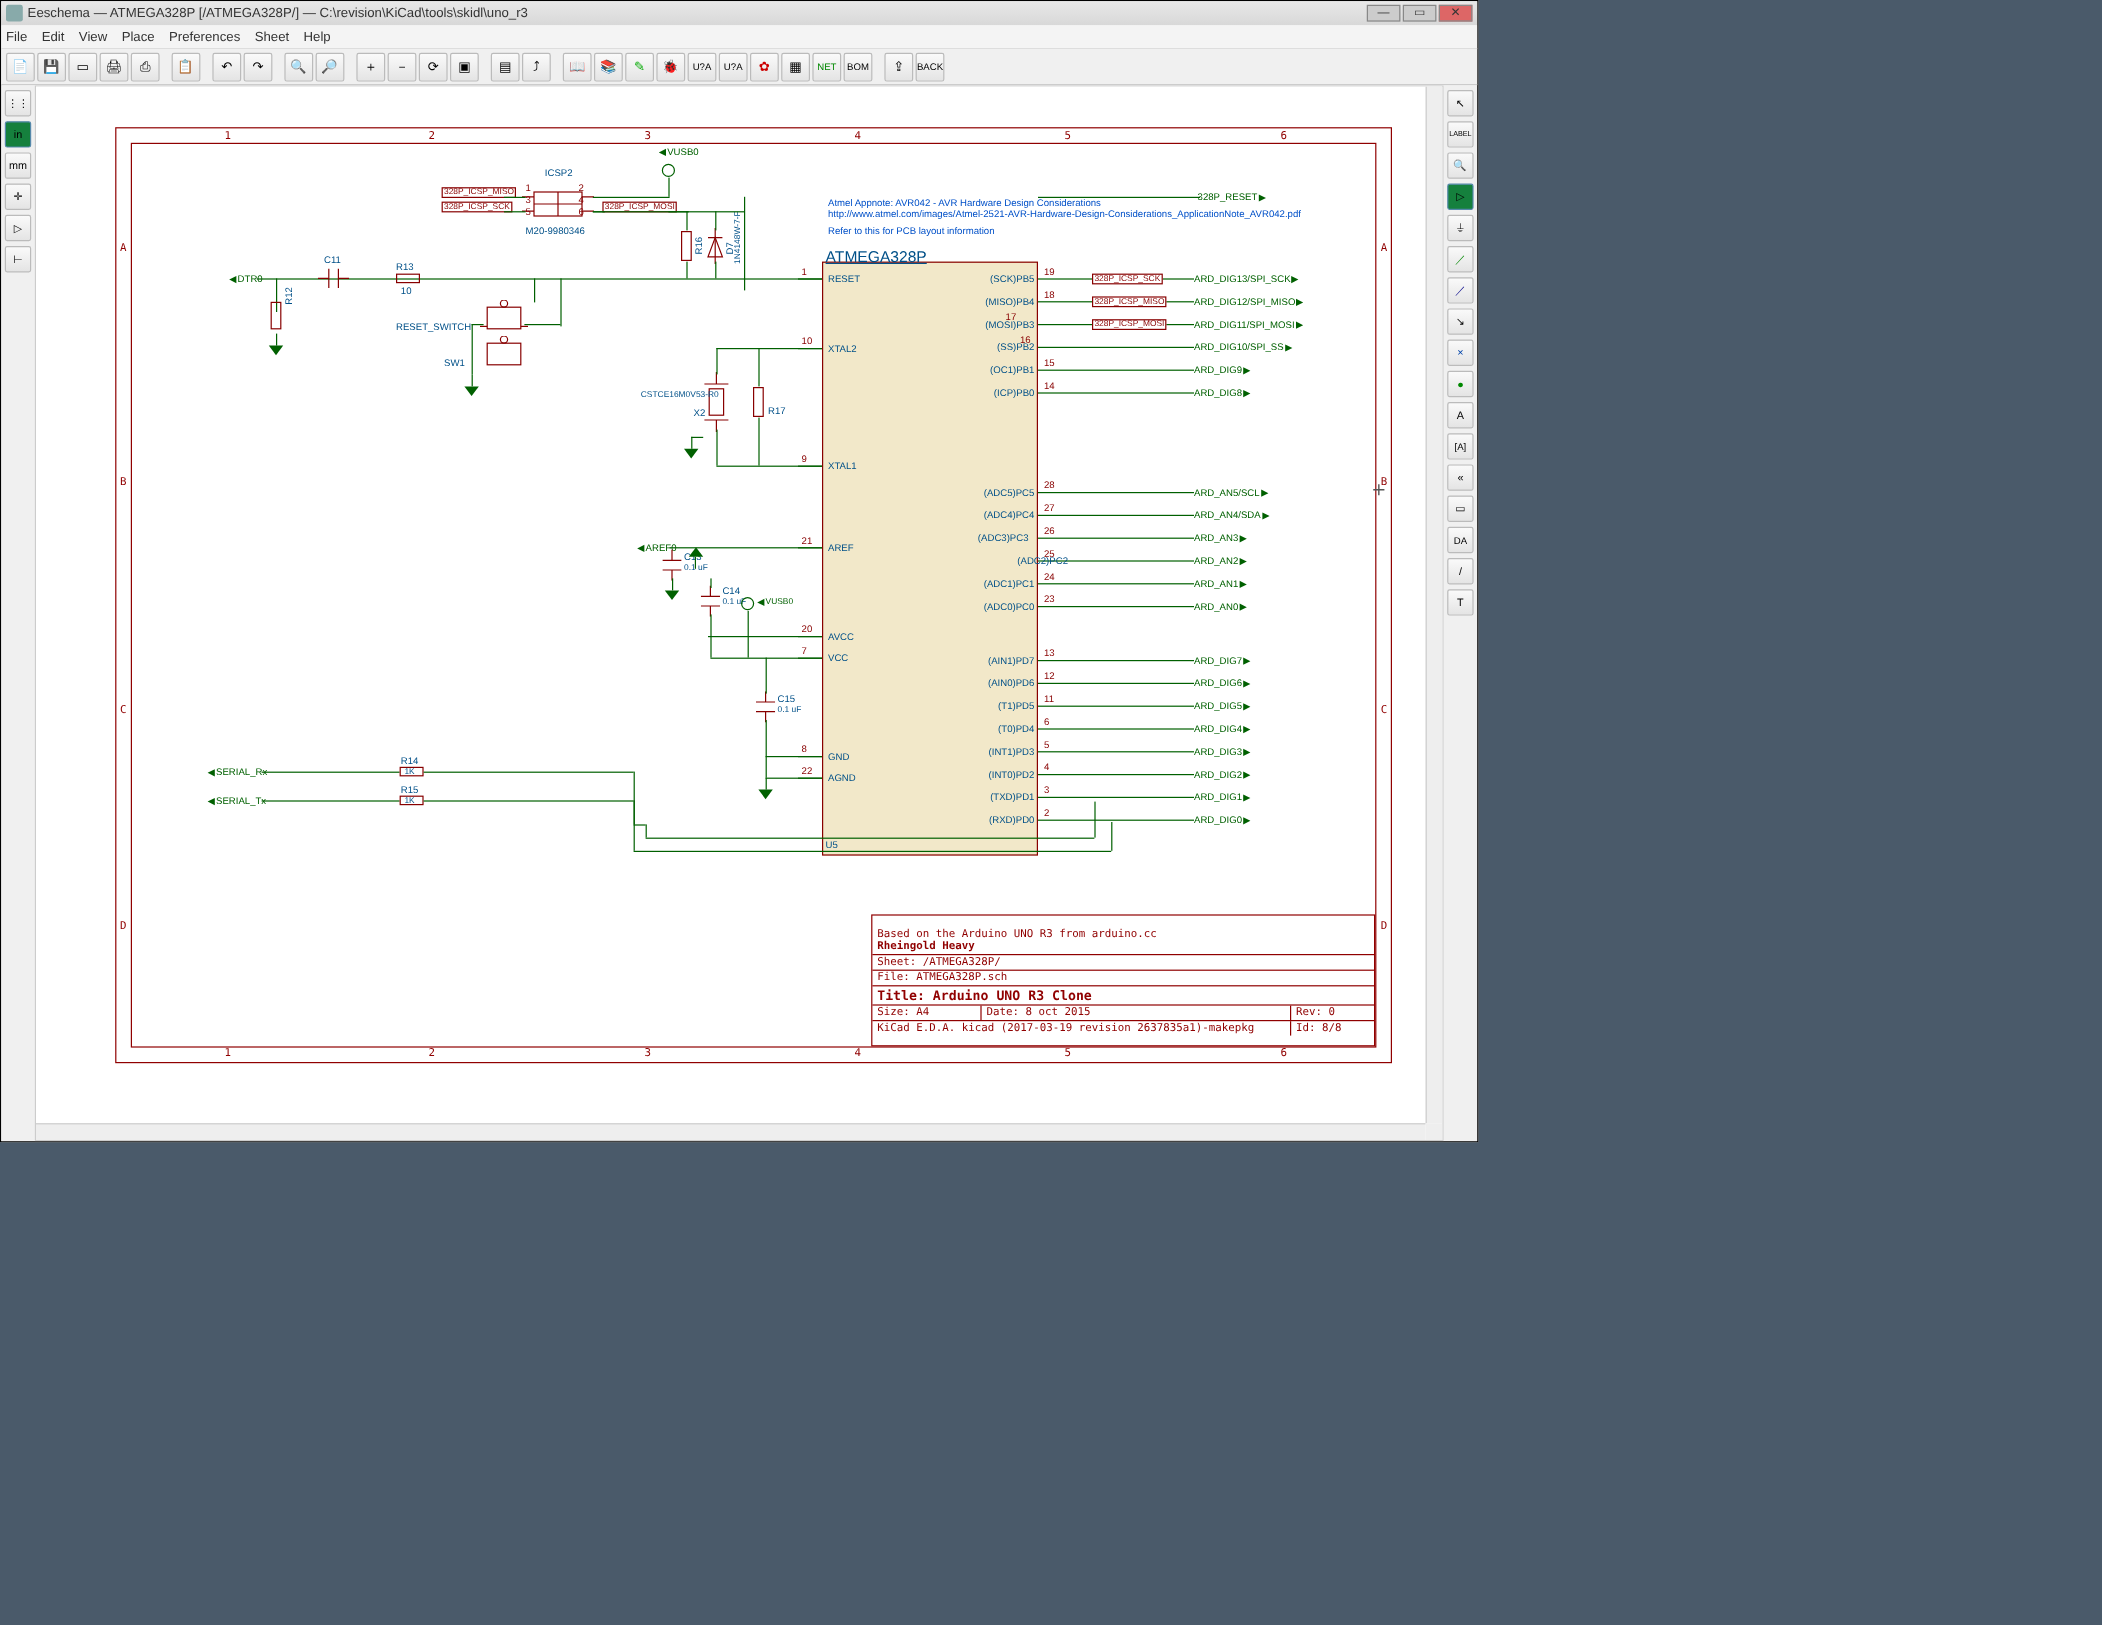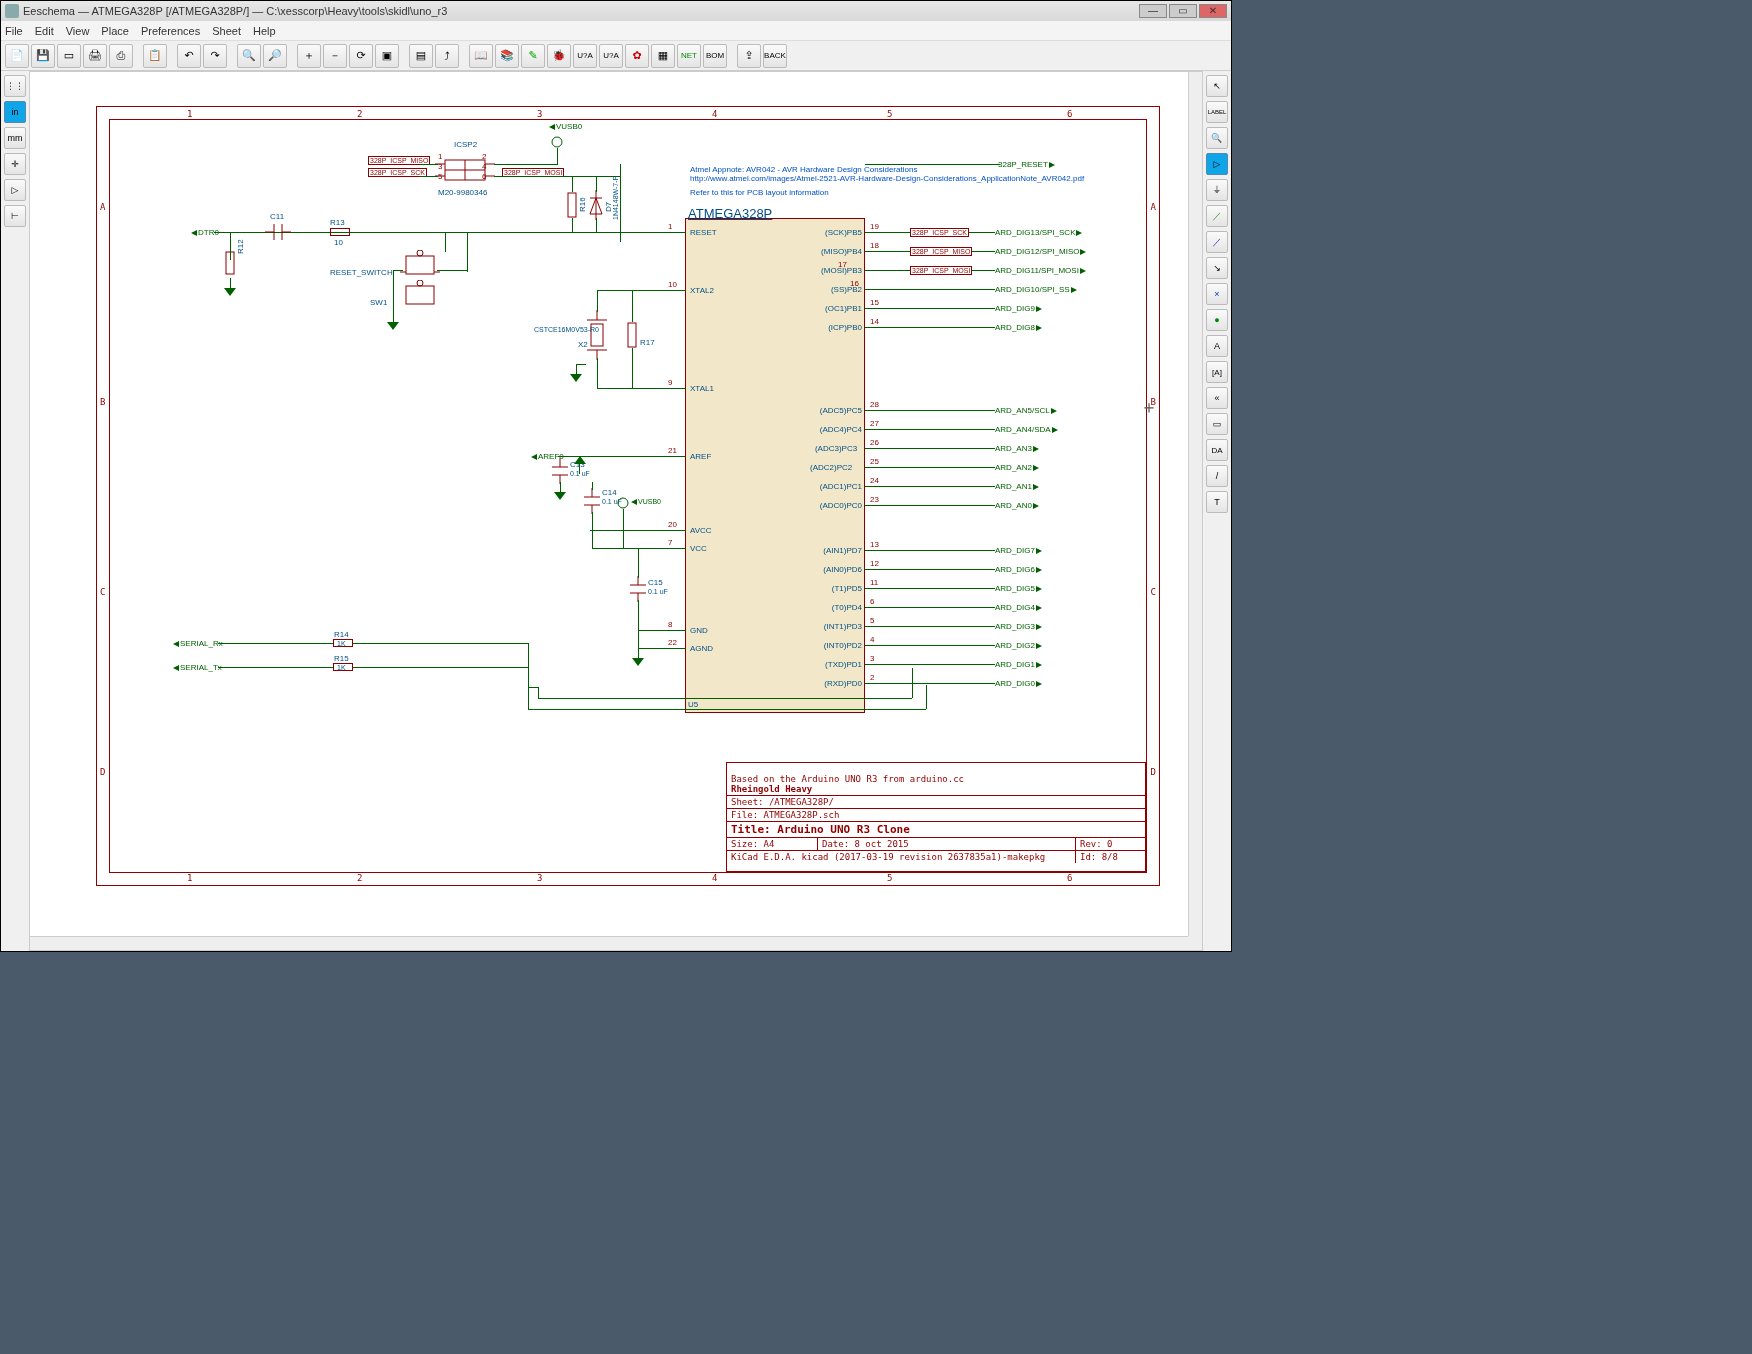--- a/index.html
+++ b/index.html
@@ -76,21 +76,21 @@
       gap: 4px;
     }
     .side-btn {
       width: 22px; height: 22px;
       border: 1px solid #bbb;
       background: linear-gradient(#fafafa,#e4e4e4);
       border-radius: 2px;
       display: flex; align-items: center; justify-content: center;
       font-size: 9px;
     }
-    .side-btn.active { background: #0ea5e9; border-color: #58a; }
+    .side-btn.active { background: #15803d; border-color: #58a; }
     .canvas-wrap {
       flex: 1;
       background: #fff;
       position: relative;
       overflow: hidden;
       border: 1px solid #ccc;
     }
     .canvas-scroll {
       position: absolute;
       inset: 0 14px 14px 0;
@@ -194,21 +194,21 @@
     svg.pwr { position:absolute; }
     .cross { position:absolute; color:#555; font-size:18px; pointer-events:none; }
   </style>
 </head>
 <body>
 
 <div class="window">
 
   <div class="titlebar">
     <div class="icon"></div>
-    <span>Eeschema — ATMEGA328P [/ATMEGA328P/] — C:\xesscorp\Heavy\tools\skidl\uno_r3</span>
+    <span>Eeschema — ATMEGA328P [/ATMEGA328P/] — C:\revision\KiCad\tools\skidl\uno_r3</span>
     <div class="ctrls">
       <div>—</div>
       <div>▭</div>
       <div class="close">✕</div>
     </div>
   </div>
 
   <div class="menubar">
     <span>File</span>
     <span>Edit</span>
@@ -403,21 +403,21 @@
                   </div>
                   <div>
                     <div class="wire h" style="left:755px;top:328px;width:130px"></div>
                     <div class="pin-num" style="left:760px;top:318px">26</div>
                     <div class="pin-name" style="left:700px;top:324px;text-align:center;width:52px">(ADC3)PC3</div>
                     <div class="hlabel right" style="left:885px;top:324px">ARD_AN3</div>
                   </div>
                   <div>
                     <div class="wire h" style="left:755px;top:347px;width:130px"></div>
                     <div class="pin-num" style="left:760px;top:337px">25</div>
-                    <div class="pin-name" style="left:700px;top:343px;width:52px">(ADC2)PC2</div>
+                    <div class="pin-name" style="left:728px;top:343px;text-align:right;width:52px">(ADC2)PC2</div>
                     <div class="hlabel right" style="left:885px;top:343px">ARD_AN2</div>
                   </div>
                   <div>
                     <div class="wire h" style="left:755px;top:366px;width:130px"></div>
                     <div class="pin-num" style="left:760px;top:356px">24</div>
                     <div class="pin-name" style="left:700px;top:362px;text-align:right;width:52px">(ADC1)PC1</div>
                     <div class="hlabel right" style="left:885px;top:362px">ARD_AN1</div>
                   </div>
                   <div>
                     <div class="wire h" style="left:755px;top:385px;width:130px"></div>

